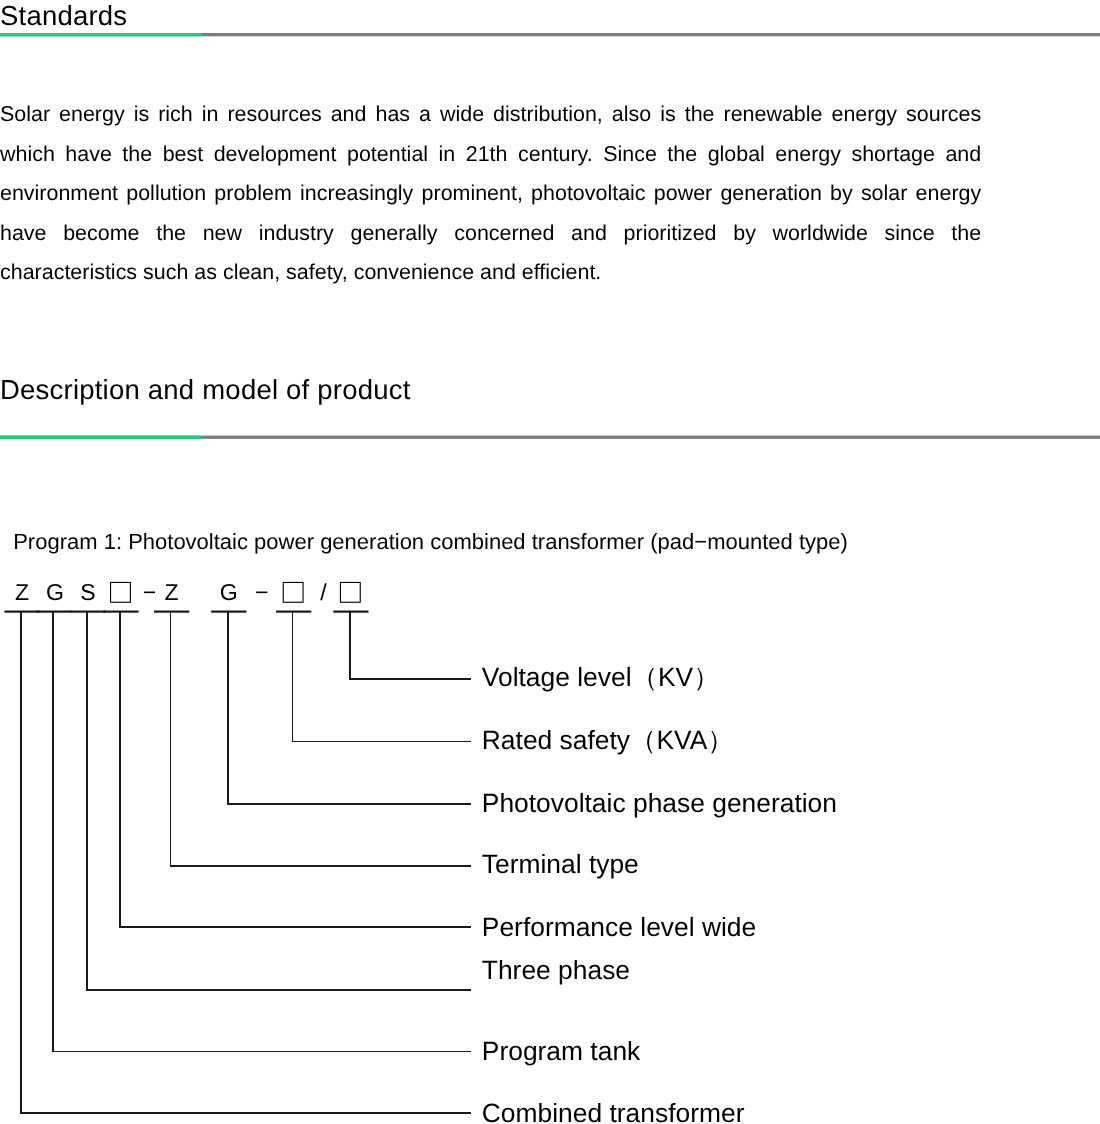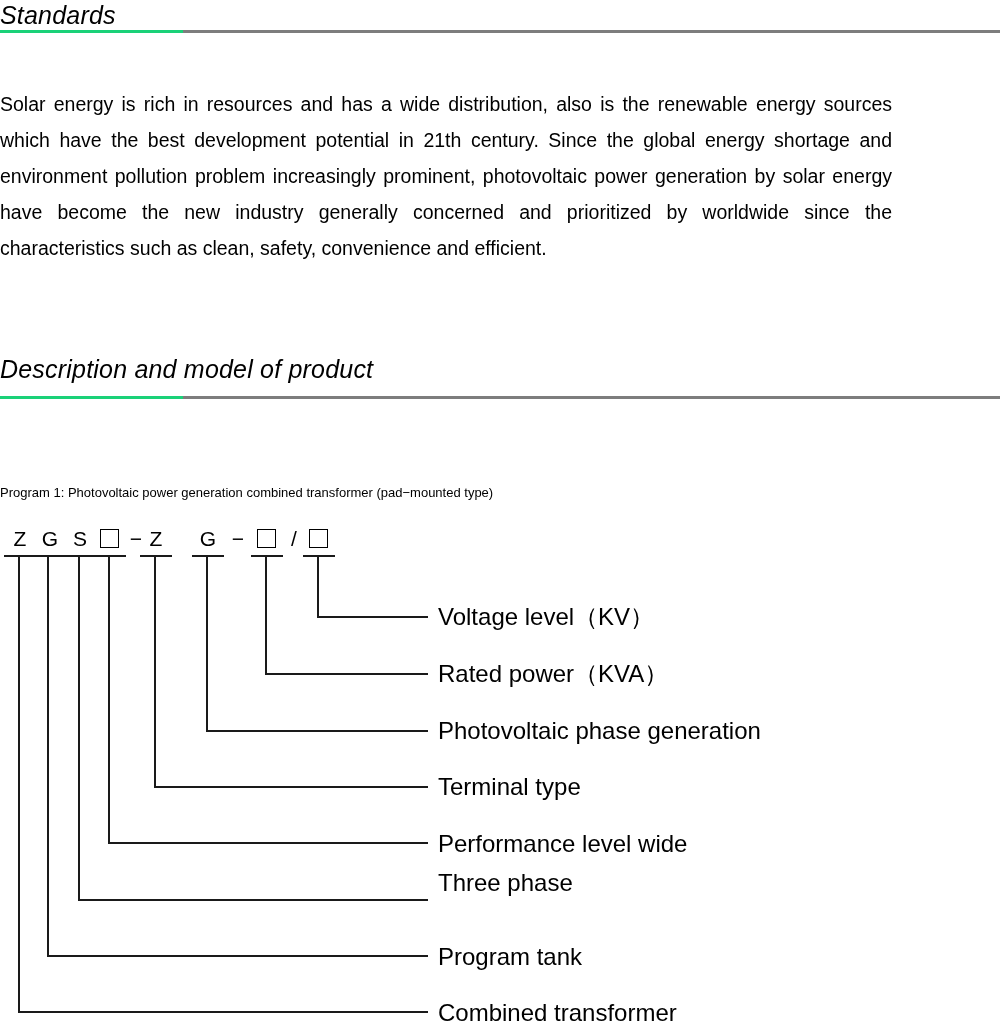--- a/index.html
+++ b/index.html
@@ -17,21 +17,20 @@
 
   
   .section-heading {
     position: absolute;
     left: 0;
     font-size: 25px;
     font-weight: 400;
     letter-spacing: 0.2px;
     line-height: 30px;
     white-space: nowrap;
-    font-style: italic;
   }
   .rule {
     position: absolute;
     left: 0;
     width: 1000px;
     height: 3px;
     background: #7d7d7d;
   }
   .rule::before {
     content: "";
@@ -49,22 +48,22 @@
     width: 892px;
     font-size: 19.5px;
     line-height: 36px;
     text-align: justify;
     text-justify: inter-word;
   }
 
   
   .program-caption {
     position: absolute;
-    left: 0;
-    font-size: 13px;
+    left: 12px;
+    font-size: 20px;
     line-height: 26px;
     white-space: nowrap;
   }
 
   
   #model-code {
     position: absolute;
     left: 0; top: 525px;
     width: 360px; height: 40px;
   }
@@ -105,21 +104,21 @@
   }
 </style>
 </head>
 <body>
 
 <div class="section-heading" style="top:0px;">Standards</div>
 <div class="rule" style="top:30px;"></div>
 
 <div class="paragraph" style="top:86px;">Solar energy is rich in resources and has a wide distribution, also is the renewable energy sources which have the best development potential in 21th century. Since the global energy shortage and environment pollution problem increasingly prominent, photovoltaic power generation by solar energy have become the new industry generally concerned and prioritized by worldwide since the characteristics such as clean, safety, convenience and efficient.</div>
 
-<div class="section-heading" style="top:354px;">Description and model of product</div>
+<div class="section-heading" style="top:340px;">Description and model of product</div>
 <div class="rule" style="top:396px;"></div>
 
 <div class="program-caption" style="top:480px;">Program 1: Photovoltaic power generation combined transformer (pad−mounted type)</div>
 
 <div id="model-code">
 
   <div class="code-token" style="left:10px; width:20px;">Z</div>
   <div class="code-underbar" style="left:4px; top:30px; width:32px;"></div>
 
   <div class="code-token" style="left:40px; width:20px;">G</div>
@@ -165,19 +164,19 @@
 
     <path d="M79,555 L79,900 L428,900"></path>
 
     <path d="M48,555 L48,956 L428,956"></path>
 
     <path d="M19,555 L19,1012 L428,1012"></path>
   </g>
 </svg>
 
 <div class="leader-label" style="top:604px;">Voltage level（KV）</div>
-<div class="leader-label" style="top:661px;">Rated power（KVA）</div>
+<div class="leader-label" style="top:661px;">Rated safety（KVA）</div>
 <div class="leader-label" style="top:718px;">Photovoltaic phase generation</div>
 <div class="leader-label" style="top:774px;">Terminal type</div>
 <div class="leader-label" style="top:831px;">Performance level wide</div>
 <div class="leader-label" style="top:870px;text-align:right;">Three phase</div>
 <div class="leader-label" style="top:944px;">Program tank</div>
 <div class="leader-label" style="top:1000px;">Combined transformer</div>
 
 </body></html>

